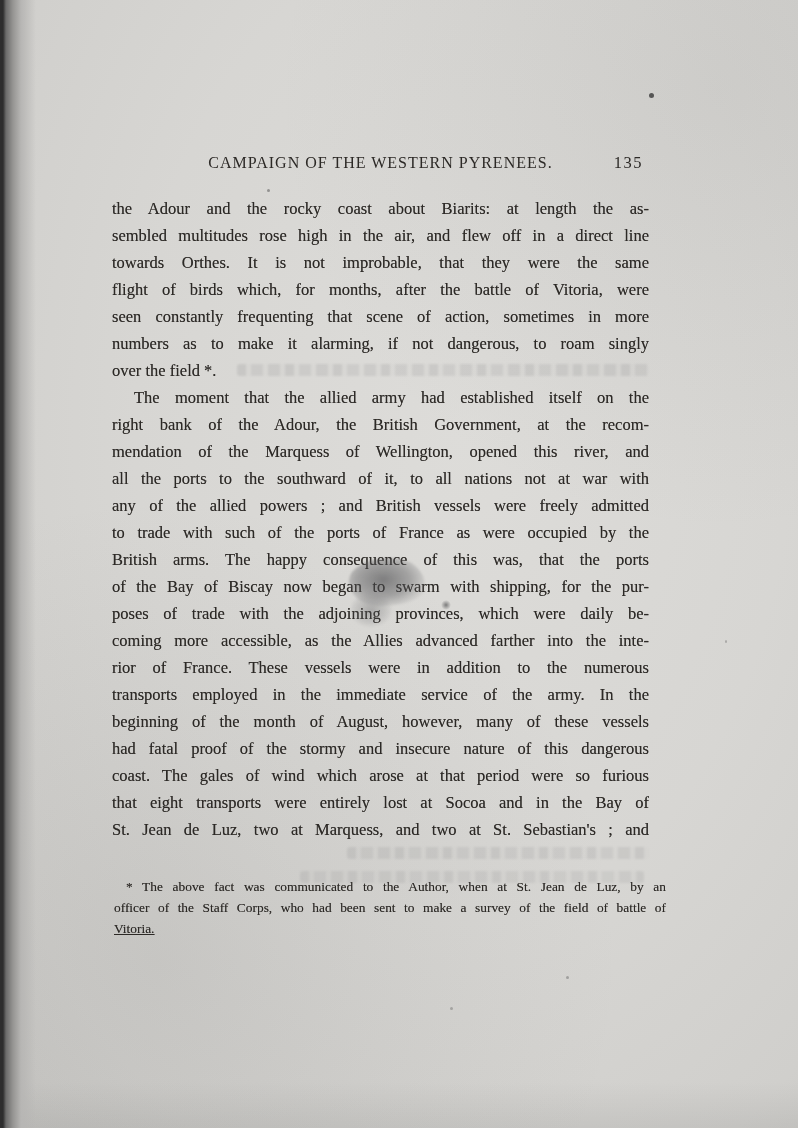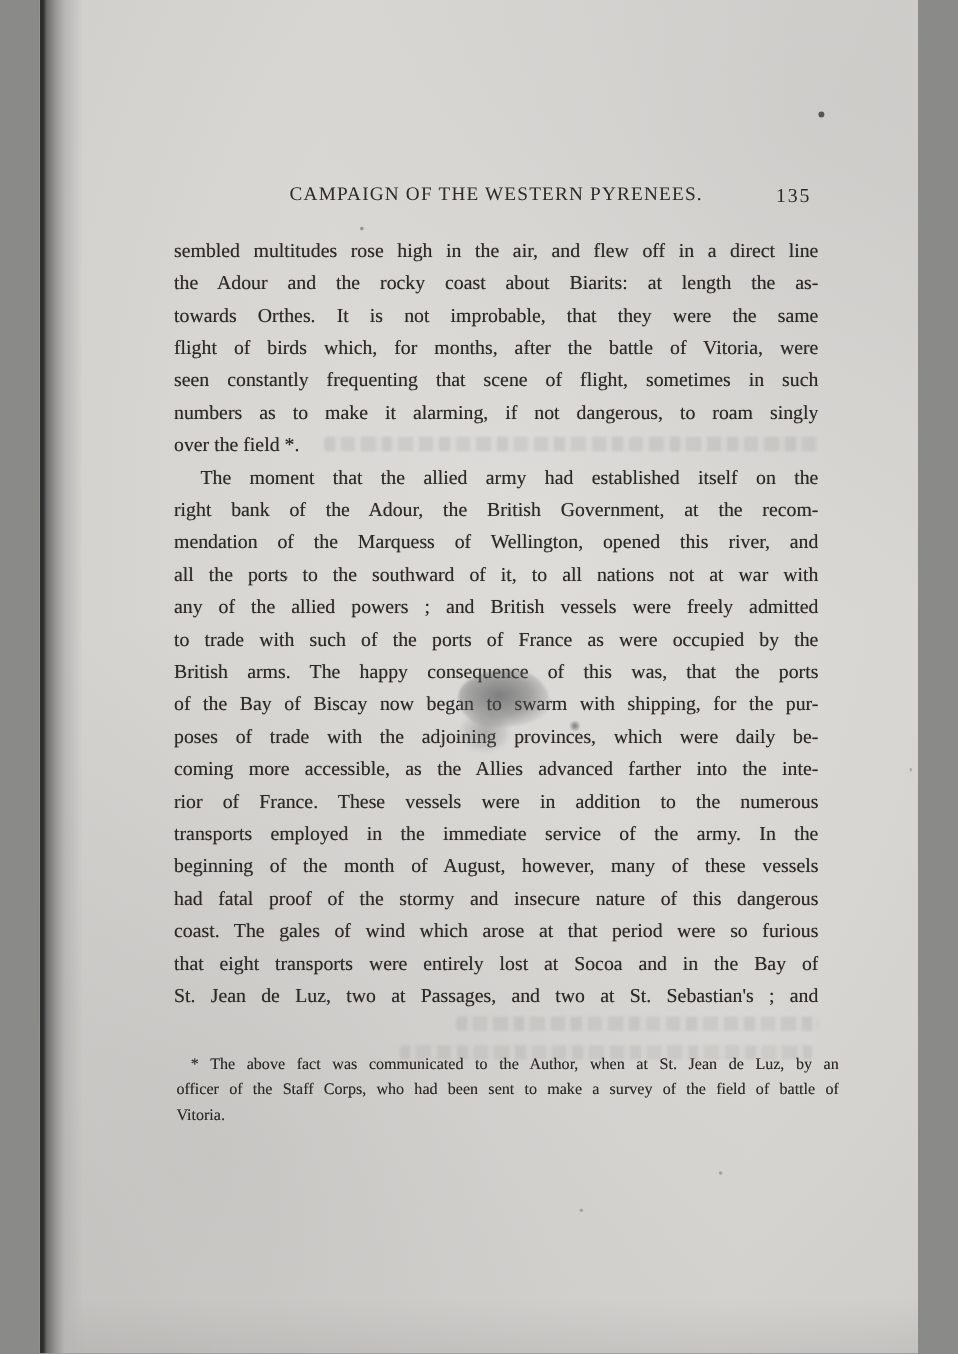--- a/index.html
+++ b/index.html
@@ -1,18 +1,18 @@
 <!DOCTYPE html>
 <html><head>
 <meta charset="utf-8">
 <style>
   html,body{margin:0;padding:0;background:#8a8a88;}
   .page{
     position:relative;
-    width:732px;height:1128px;
+    width:798px;height:1128px;
     margin:0 auto;
     overflow:hidden;
     background:
       radial-gradient(ellipse at 58% 38%, #dddcd9 0%, #d7d6d3 50%, #d0cfcc 82%, #c8c7c4 100%);
     font-family:"Liberation Serif","DejaVu Serif",serif;
     color:#2c2926;
   }
   
   .page::before{
     content:"";position:absolute;inset:0;pointer-events:none;
@@ -43,21 +43,21 @@
   }
   .tl.end{text-align-last:left;}
   .tl.indent{text-indent:22px;font-family:Liberation Serif, serif;}
   .footnote{
     position:absolute;top:876px;left:95px;width:552px;
     font-size:13.4px;line-height:21px;
     text-shadow:0 0 0.5px rgba(44,41,38,0.5);
     margin-left:19px;
   }
   .fl{height:21px;overflow:hidden;text-align:justify;text-align-last:justify;}
-  .fl.end{text-align-last:left;}
+  .fl.end{text-align-last:left;text-decoration:underline;}
   .fl.indent{text-indent:12px;}
   
   .ghost{
     position:absolute;height:12px;opacity:0.42;filter:blur(1.1px);
     border-radius:3px;pointer-events:none;
     background:repeating-linear-gradient(90deg,
       rgba(100,100,104,0.34) 0 9px, rgba(100,100,104,0.05) 9px 14px,
       rgba(100,100,104,0.27) 14px 26px, rgba(100,100,104,0.04) 26px 31px,
       rgba(100,100,104,0.30) 31px 43px, rgba(100,100,104,0.06) 43px 48px);
   }
@@ -97,45 +97,45 @@
 
   <div class="binding"></div>
 
   <div class="header">
     <span class="title">CAMPAIGN OF THE WESTERN PYRENEES.</span>
     <span class="pagenum">135</span>
   </div>
 
   <div class="body-text">
 
+    <div class="tl">the Adour and the rocky coast about Biarits: at length the as-</div>
     <div class="tl">sembled multitudes rose high in the air, and flew off in a direct line</div>
-    <div class="tl">the Adour and the rocky coast about Biarits: at length the as-</div>
     <div class="tl">towards Orthes.  It is not improbable, that they were the same</div>
     <div class="tl">flight of birds which, for months, after the battle of Vitoria, were</div>
-    <div class="tl">seen constantly frequenting that scene of flight, sometimes in such</div>
+    <div class="tl">seen constantly frequenting that scene of action, sometimes in more</div>
     <div class="tl">numbers as to make it alarming, if not dangerous, to roam singly</div>
     <div class="tl end">over the field *.</div>
 
     <div class="tl indent">The moment that the allied army had established itself on the</div>
     <div class="tl">right bank of the Adour, the British Government, at the recom-</div>
     <div class="tl">mendation of the Marquess of Wellington, opened this river, and</div>
     <div class="tl">all the ports to the southward of it, to all nations not at war with</div>
     <div class="tl">any of the allied powers ; and British vessels were freely admitted</div>
     <div class="tl">to trade with such of the ports of France as were occupied by the</div>
     <div class="tl">British arms.  The happy consequence of this was, that the ports</div>
     <div class="tl">of the Bay of Biscay now began to swarm with shipping, for the pur-</div>
     <div class="tl">poses of trade with the adjoining provinces, which were daily be-</div>
     <div class="tl">coming more accessible, as the Allies advanced farther into the inte-</div>
     <div class="tl">rior of France.  These vessels were in addition to the numerous</div>
     <div class="tl">transports employed in the immediate service of the army.  In the</div>
     <div class="tl">beginning of the month of August, however, many of these vessels</div>
     <div class="tl">had fatal proof of the stormy and insecure nature of this dangerous</div>
     <div class="tl">coast.  The gales of wind which arose at that period were so furious</div>
     <div class="tl">that eight transports were entirely lost at Socoa and in the Bay of</div>
-    <div class="tl">St. Jean de Luz, two at Passages, and two at St. Sebastian's ; and</div>
+    <div class="tl">St. Jean de Luz, two at Marquess, and two at St. Sebastian's ; and</div>
   </div>
 
   <div class="footnote">
     <div class="fl indent">* The above fact was communicated to the Author, when at St. Jean de Luz, by an</div>
     <div class="fl">officer of the Staff Corps, who had been sent to make a survey of the field of battle of</div>
     <div class="fl end">Vitoria.</div>
   </div>
 
   <div class="ghost g1"></div>
   <div class="ghost g2"></div>

